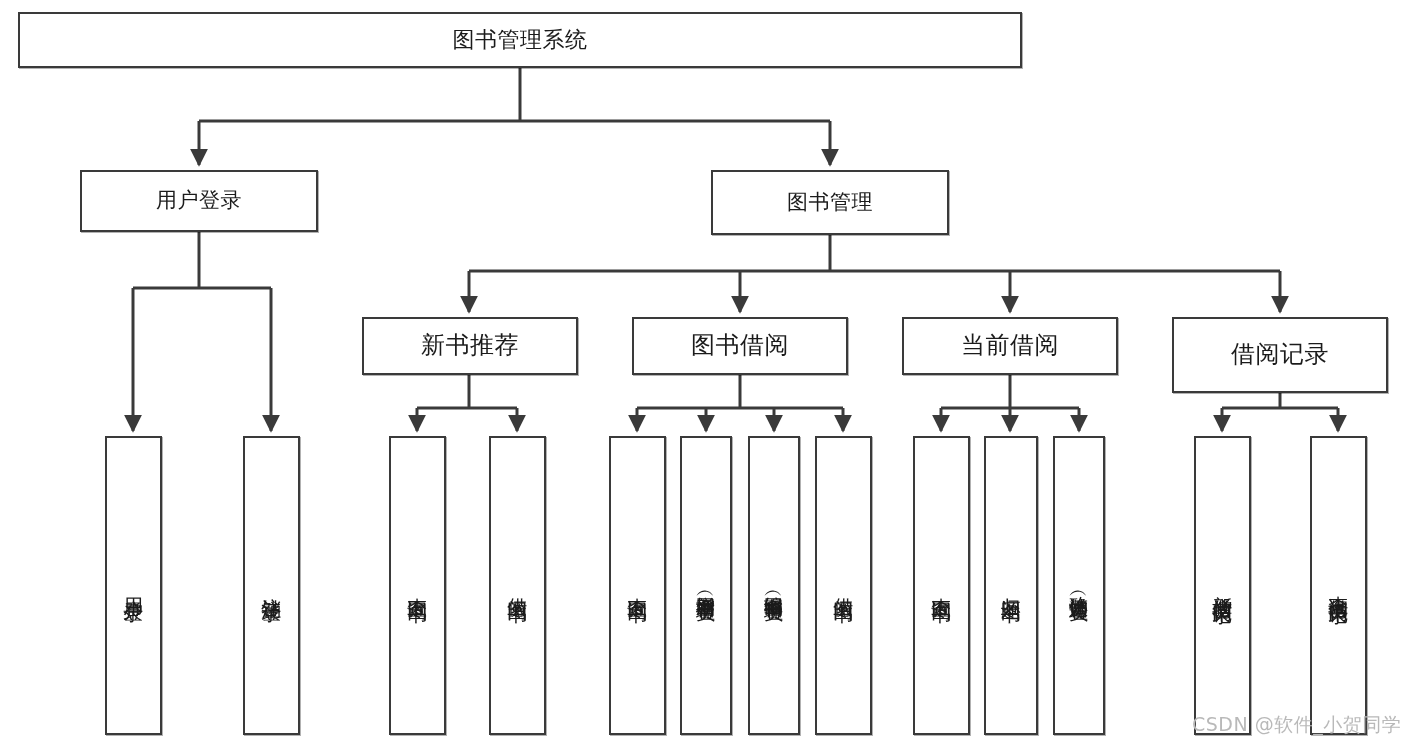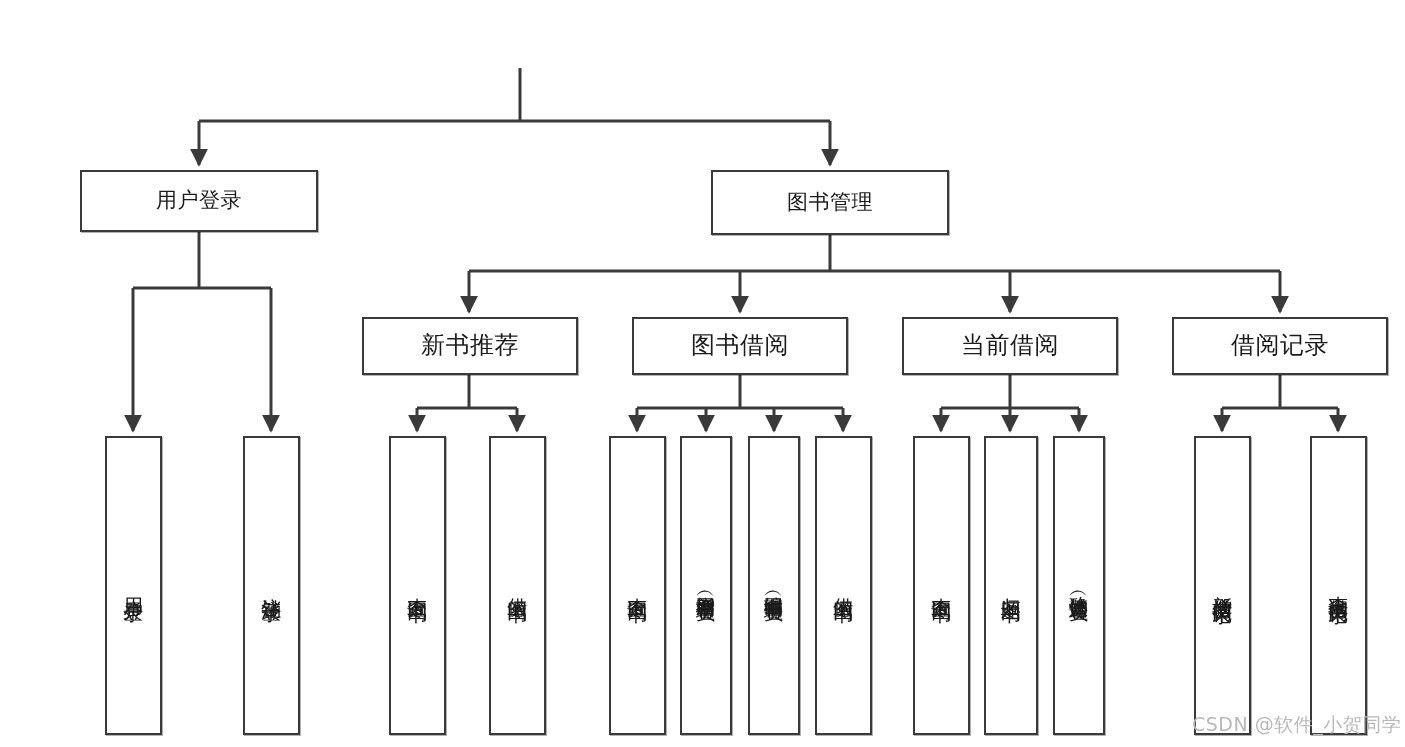--- a/index.html
+++ b/index.html
@@ -127,38 +127,41 @@
       <path d="M 1010 408 L 1010 431" marker-end="url(#arrow)"></path>
       <path d="M 1079 408 L 1079 431" marker-end="url(#arrow)"></path>
 
       <path d="M 1280 375 L 1280 408"></path>
       <path d="M 1222 408 L 1338 408"></path>
       <path d="M 1222 408 L 1222 431" marker-end="url(#arrow)"></path>
       <path d="M 1338 408 L 1338 431" marker-end="url(#arrow)"></path>
     </g>
   </svg>
 
+  <div class="node root" style="left:18px; top:12px; width:1004px; height:56px;">
+    <span class="node-label">图书管理系统</span>
+  </div>
 
   <div class="node level2" style="left:80px; top:170px; width:238px; height:62px;">
     <span class="node-label">用户登录</span>
   </div>
   <div class="node level2" style="left:711px; top:170px; width:238px; height:65px;">
     <span class="node-label">图书管理</span>
   </div>
 
   <div class="node level3" style="left:362px; top:317px; width:216px; height:58px;">
     <span class="node-label">新书推荐</span>
   </div>
   <div class="node level3" style="left:632px; top:317px; width:216px; height:58px;">
     <span class="node-label">图书借阅</span>
   </div>
   <div class="node level3" style="left:902px; top:317px; width:216px; height:58px;">
     <span class="node-label">当前借阅</span>
   </div>
-  <div class="node level3" style="left:1172px; top:317px; width:216px; height:58px;">
+  <div class="node level3" style="left:1172px; top:317px; width:216px; height:76px;">
     <span class="node-label">借阅记录</span>
   </div>
 
   <div class="node leaf" style="left:105px; top:436px; width:57px; height:299px;">
     <span class="node-label">用户登录</span>
   </div>
   <div class="node leaf" style="left:243px; top:436px; width:57px; height:299px;">
     <span class="node-label">注销登录</span>
   </div>
 

